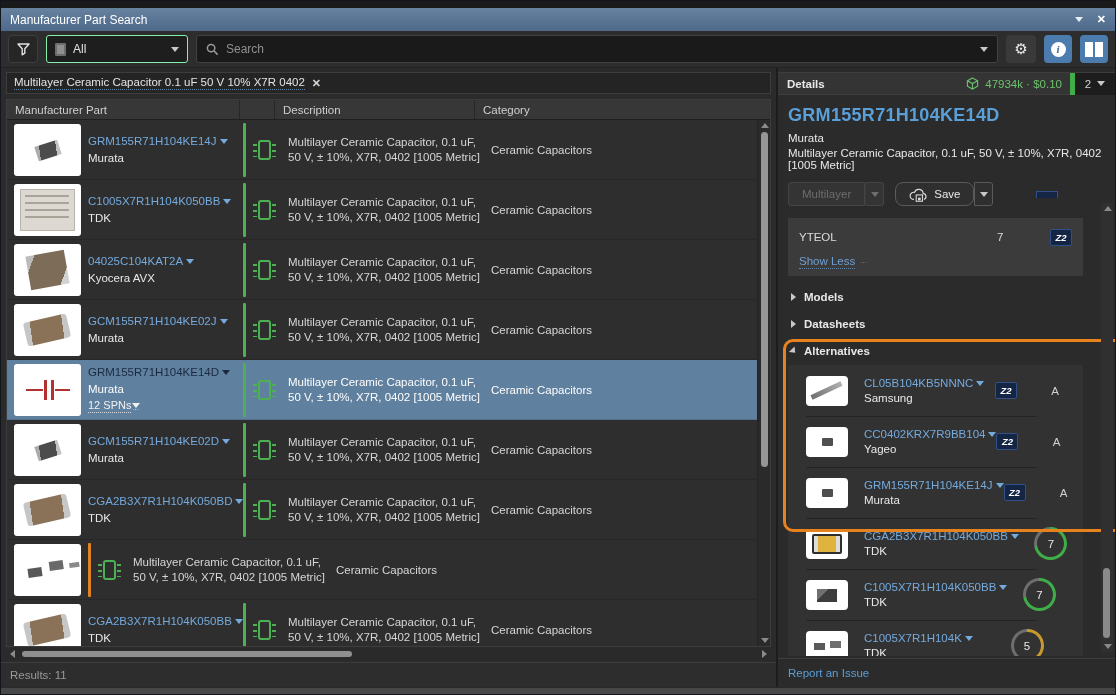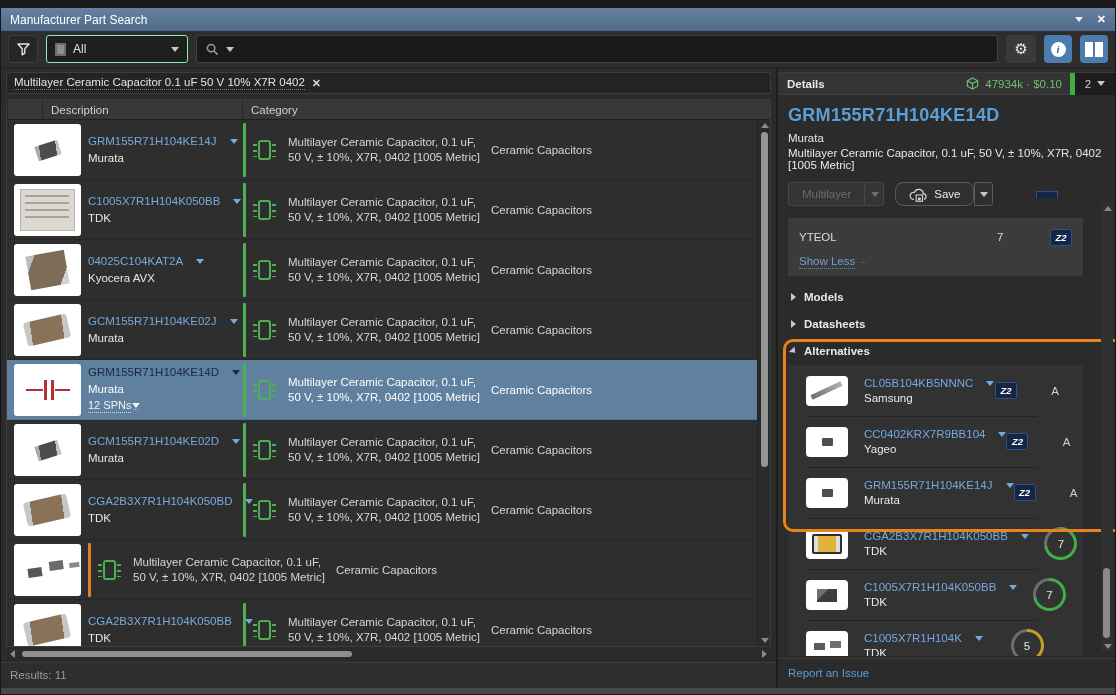--- a/index.html
+++ b/index.html
@@ -53,21 +53,21 @@
   .th-part { width:232px; } .th-gap { width:35px; border-left:1px solid #272727; }
   .th-desc { width:200px; border-left:1px solid #272727; } .th-cat { flex:1; border-left:1px solid #272727; }
   .tbody { flex:1; position:relative; overflow:hidden; }
   .rows { position:absolute; left:0; right:13px; top:0; }
   .row { height:60px; display:flex; align-items:center; padding-left:7px; border-bottom:1px solid #272727; }
   .row.sel { background:#60809f; border-bottom-color:#54718d; }
   .thumb { width:67px; height:52px; background:#fff; border-radius:3px; margin-right:7px;
            position:relative; overflow:hidden; flex:none; }
   .thumb i, .alt-thumb i { position:absolute; display:block; }
   .cell-part { width:155px; flex:none; }
-  .part-link { color:#74aadd; font-size:11.5px; display:flex; align-items:center; gap:13px; cursor:pointer; }
+  .part-link { color:#74aadd; font-size:11.5px; display:flex; align-items:center; gap:3px; cursor:pointer; }
   .part-link .dd-tri { border-top-color:#74aadd; }
   .row.sel .part-link { color:#1a2940; } .row.sel .part-link .dd-tri { border-top-color:#1a2940; }
   .mfr { color:#e8e8e8; font-size:11.5px; margin-top:5px; }
   .row.sel .mfr { color:#fff; }
   .spns { color:#f2f2f2; font-size:11px; margin-top:4px; display:flex; align-items:center; gap:1px; cursor:pointer; }
   .spns span { border-bottom:1px dotted #d8d8d8; padding-bottom:1px; }
   .spns .dd-tri { border-top-color:#f2f2f2; }
   .vbar { width:3px; height:54px; border-radius:1px; background:#4db052; flex:none; }
   .vbar.orange { background:#e08324; }
   .cell-icon { width:36px; flex:none; display:flex; justify-content:center; }
@@ -201,20 +201,21 @@
     <div class="combo">
       <span class="mini-chip"></span>
       <span class="lbl">All</span>
       <span class="dd-tri"></span>
     </div>
     <div class="searchbox">
       <svg width="13" height="13" viewBox="0 0 14 14">
         <circle cx="5.5" cy="5.5" r="4" fill="none" stroke="#9a9a9a" stroke-width="1.6"></circle>
         <line x1="8.7" y1="8.7" x2="12.5" y2="12.5" stroke="#9a9a9a" stroke-width="1.6"></line>
       </svg>
+      <input type="text" placeholder="Search" style="">
       <span class="dd-tri"></span>
     </div>
     <div class="tbtn btn-gear">
       <span>⚙</span>
     </div>
     <div class="tbtn btn-blue">
       <span class="info-circ">i</span>
     </div>
     <div class="tbtn btn-blue">
       <span class="cols-ic">
@@ -229,20 +230,21 @@
     <div class="left-pane">
       <div class="chip-bar">
         <div class="chip">
           <span class="chip-label">Multilayer Ceramic Capacitor 0.1 uF 50 V 10% X7R 0402</span>
           <span class="chip-close">✕</span>
         </div>
       </div>
 
       <div class="table">
         <div class="thead">
+          <div class="th th-part">Manufacturer Part</div>
           <div class="th th-gap"></div>
           <div class="th th-desc">Description</div>
           <div class="th th-cat">Category</div>
         </div>
         <div class="tbody">
           <div class="rows">
 
             <div class="row">
               <div class="thumb t-chip-sm">
                   <i></i>

